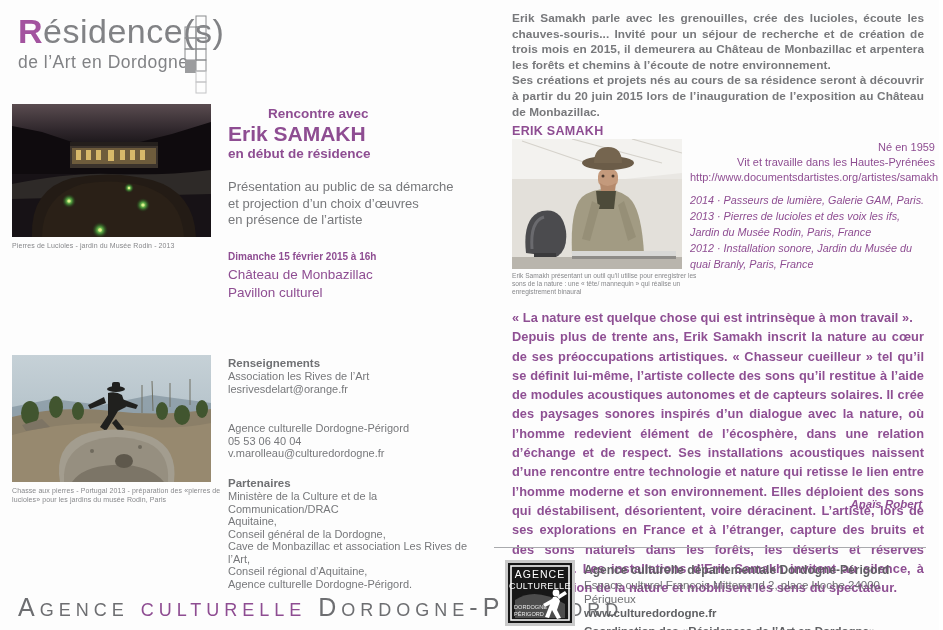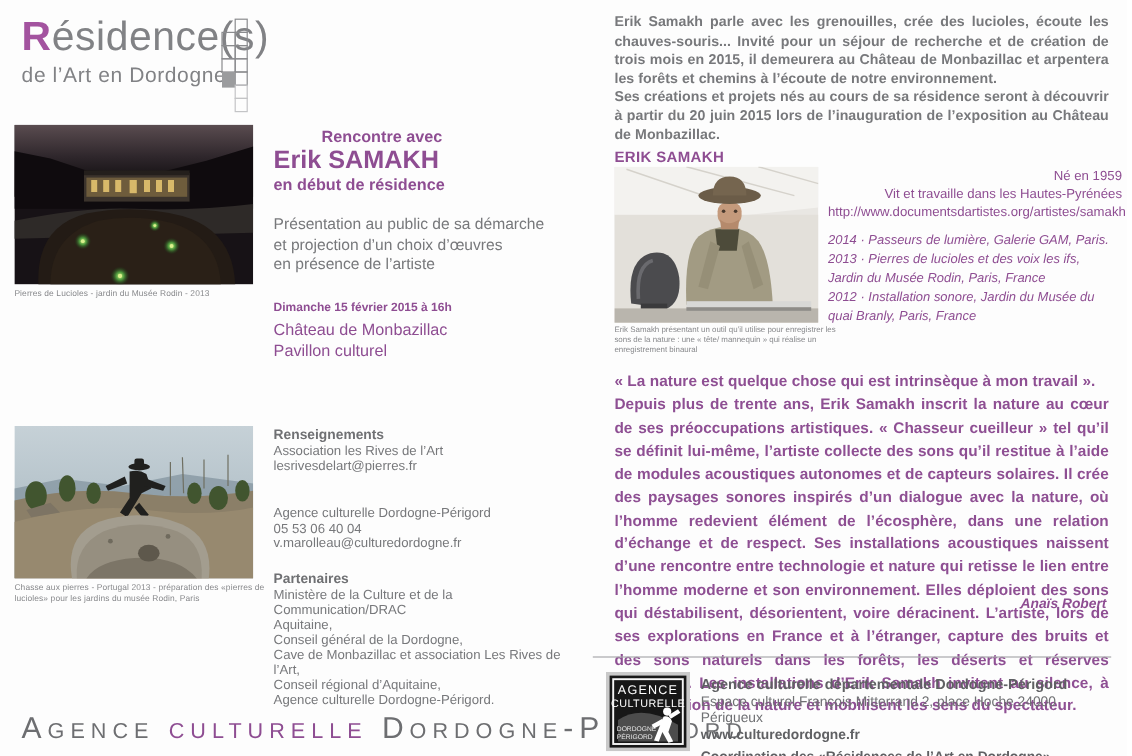--- a/index.html
+++ b/index.html
@@ -178,21 +178,21 @@
       <ellipse cx="112" cy="106" rx="9" ry="7" fill="#5e584c"></ellipse>
       <circle cx="80" cy="96" r="2" fill="#6f6a5d"></circle>
         <circle cx="128" cy="92" r="2" fill="#6f6a5d"></circle>
     </svg>
     <div class="caption" style="width:210px; margin-top:4px;">Chasse aux pierres - Portugal 2013 - préparation des «pierres de lucioles» pour les jardins du musée Rodin, Paris</div>
   </div>
 
   <div class="abs" style="left:228px; top:357px; width:240px;">
     <div class="blk-title">Renseignements</div>
     <div class="blk-line">Association les Rives de l’Art</div>
-    <div class="blk-line">lesrivesdelart@pierres.fr</div>
+    <div class="blk-line">lesrivesdelart@orange.fr</div>
     <div style="height:27px;"></div>
     <div class="blk-line">Agence culturelle Dordogne-Périgord</div>
     <div class="blk-line">05 53 06 40 04</div>
     <div class="blk-line">v.marolleau@culturedordogne.fr</div>
   </div>
 
   <div class="abs" style="left:228px; top:477px; width:250px;">
     <div class="blk-title">Partenaires</div>
     <div class="blk-line">Ministère de la Culture et de la Communication/DRAC</div>
     <div class="blk-line">Aquitaine,</div>

